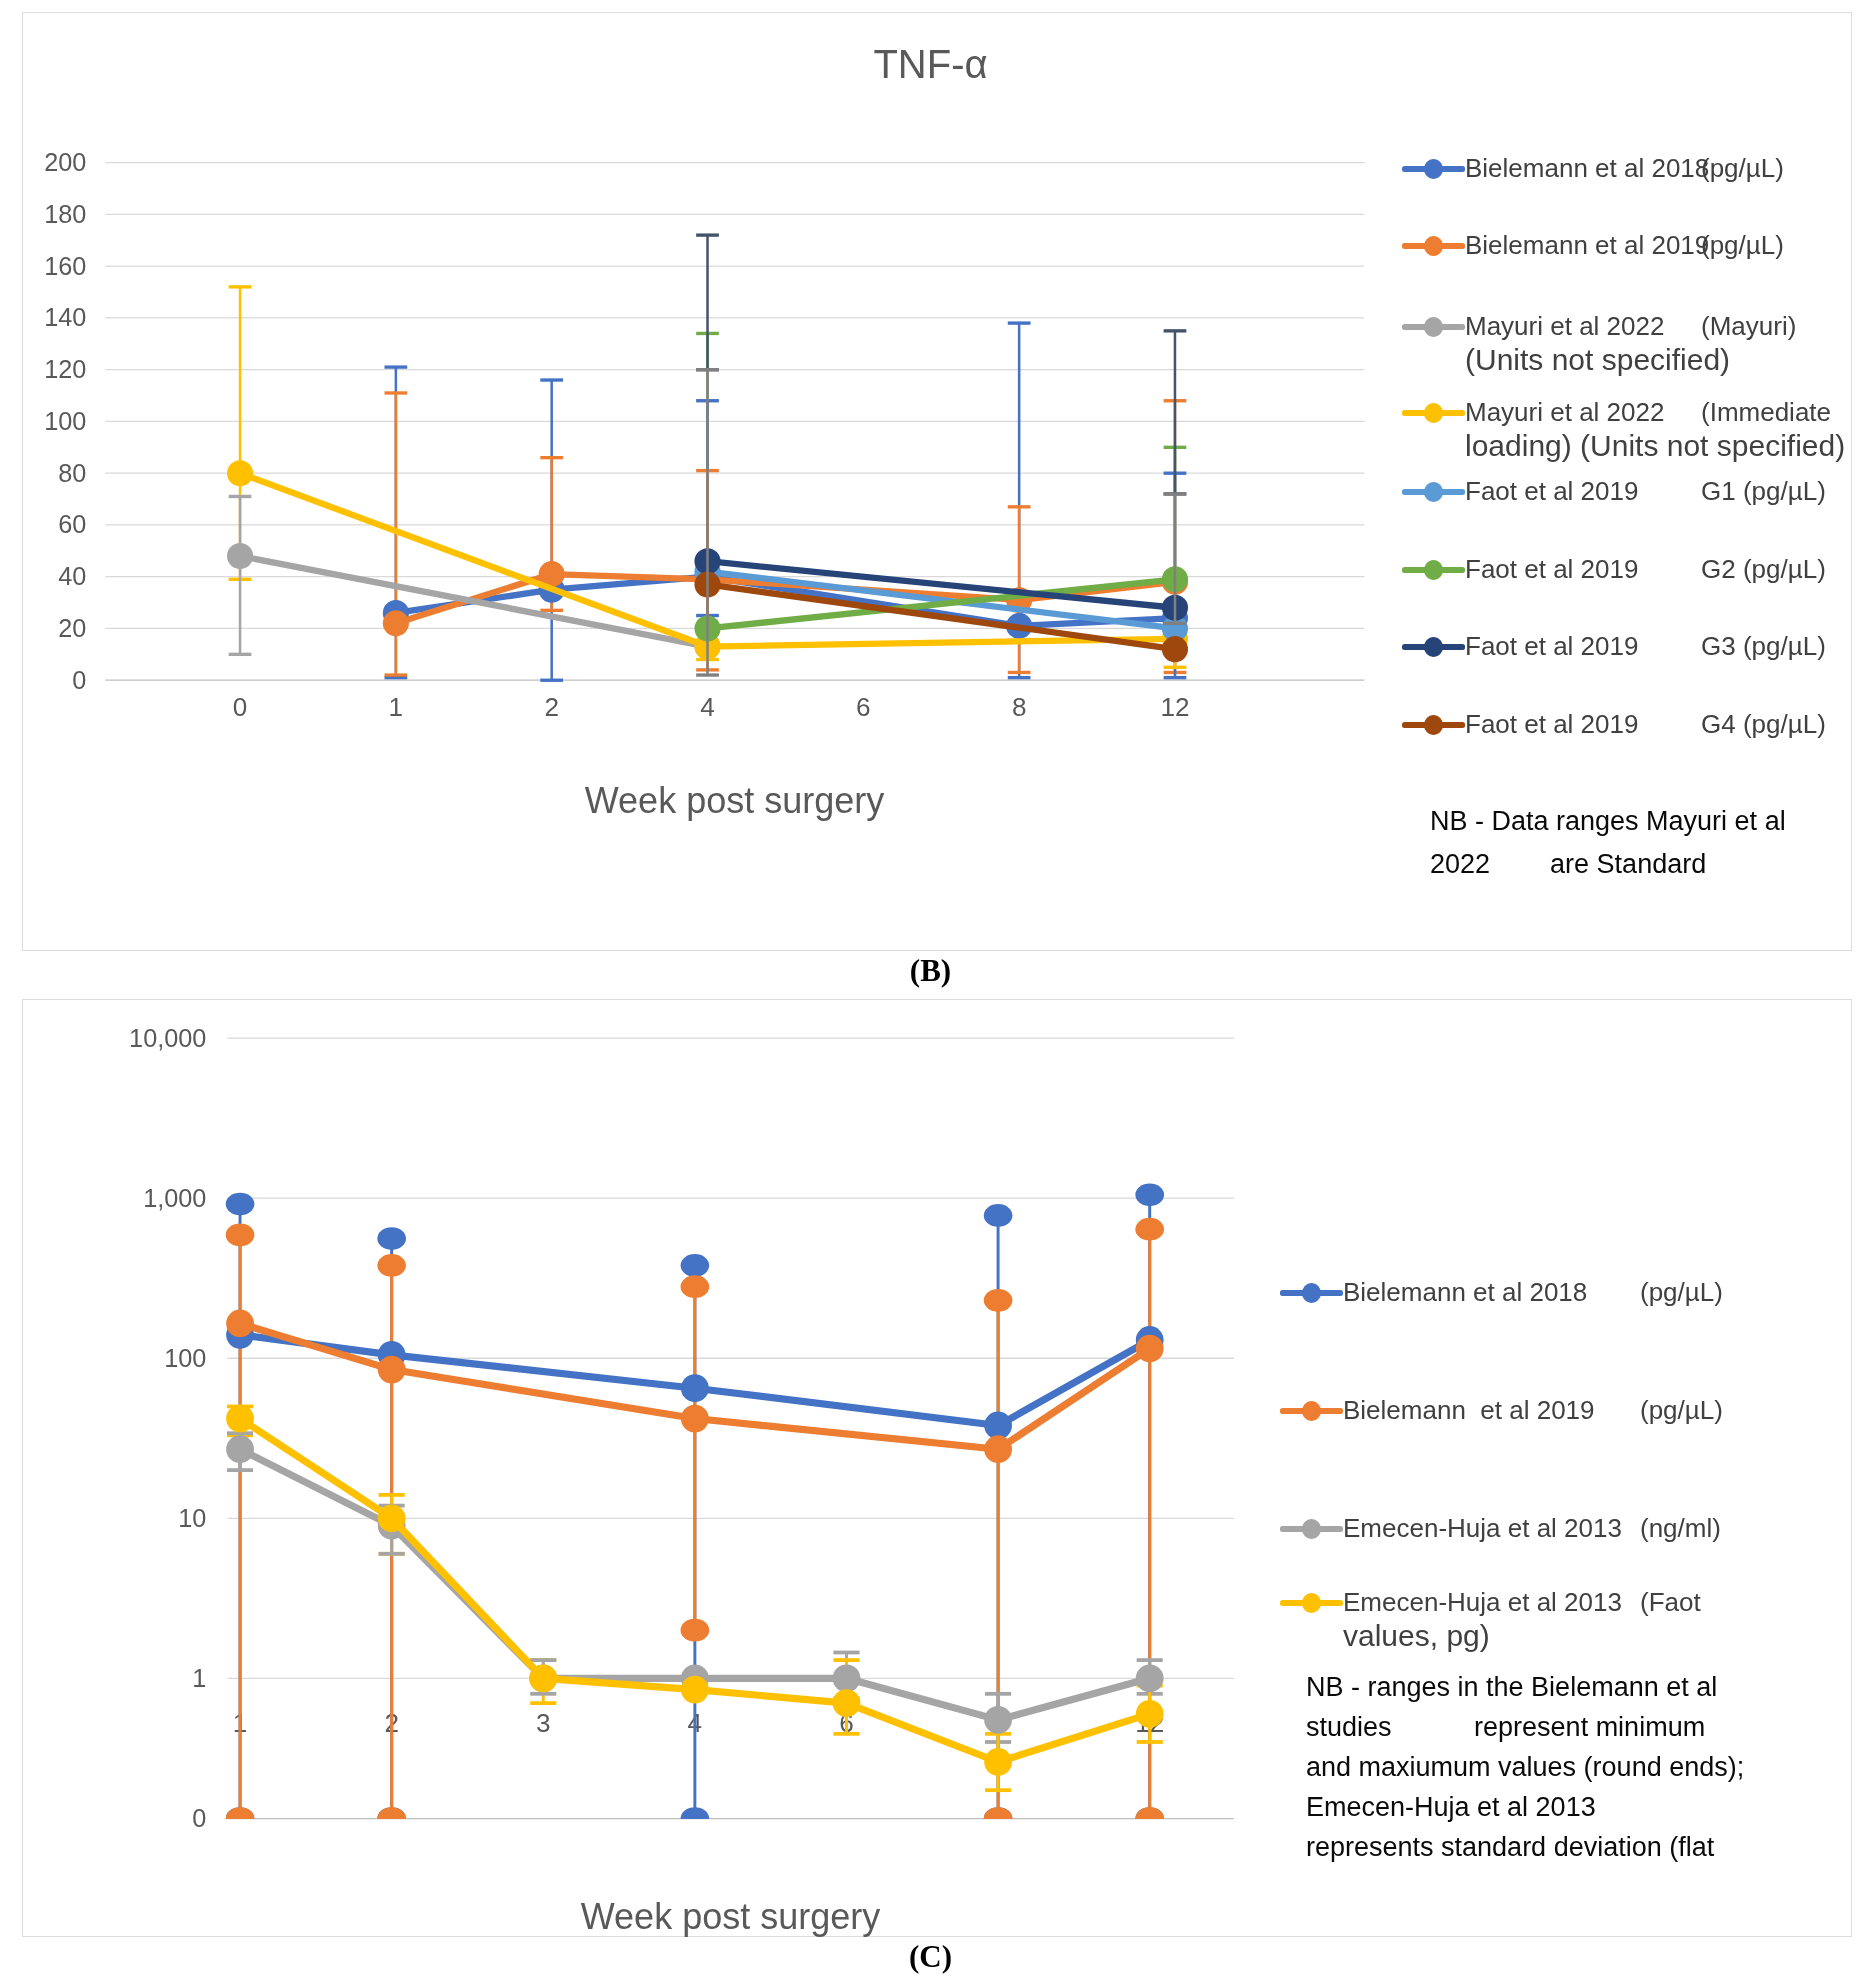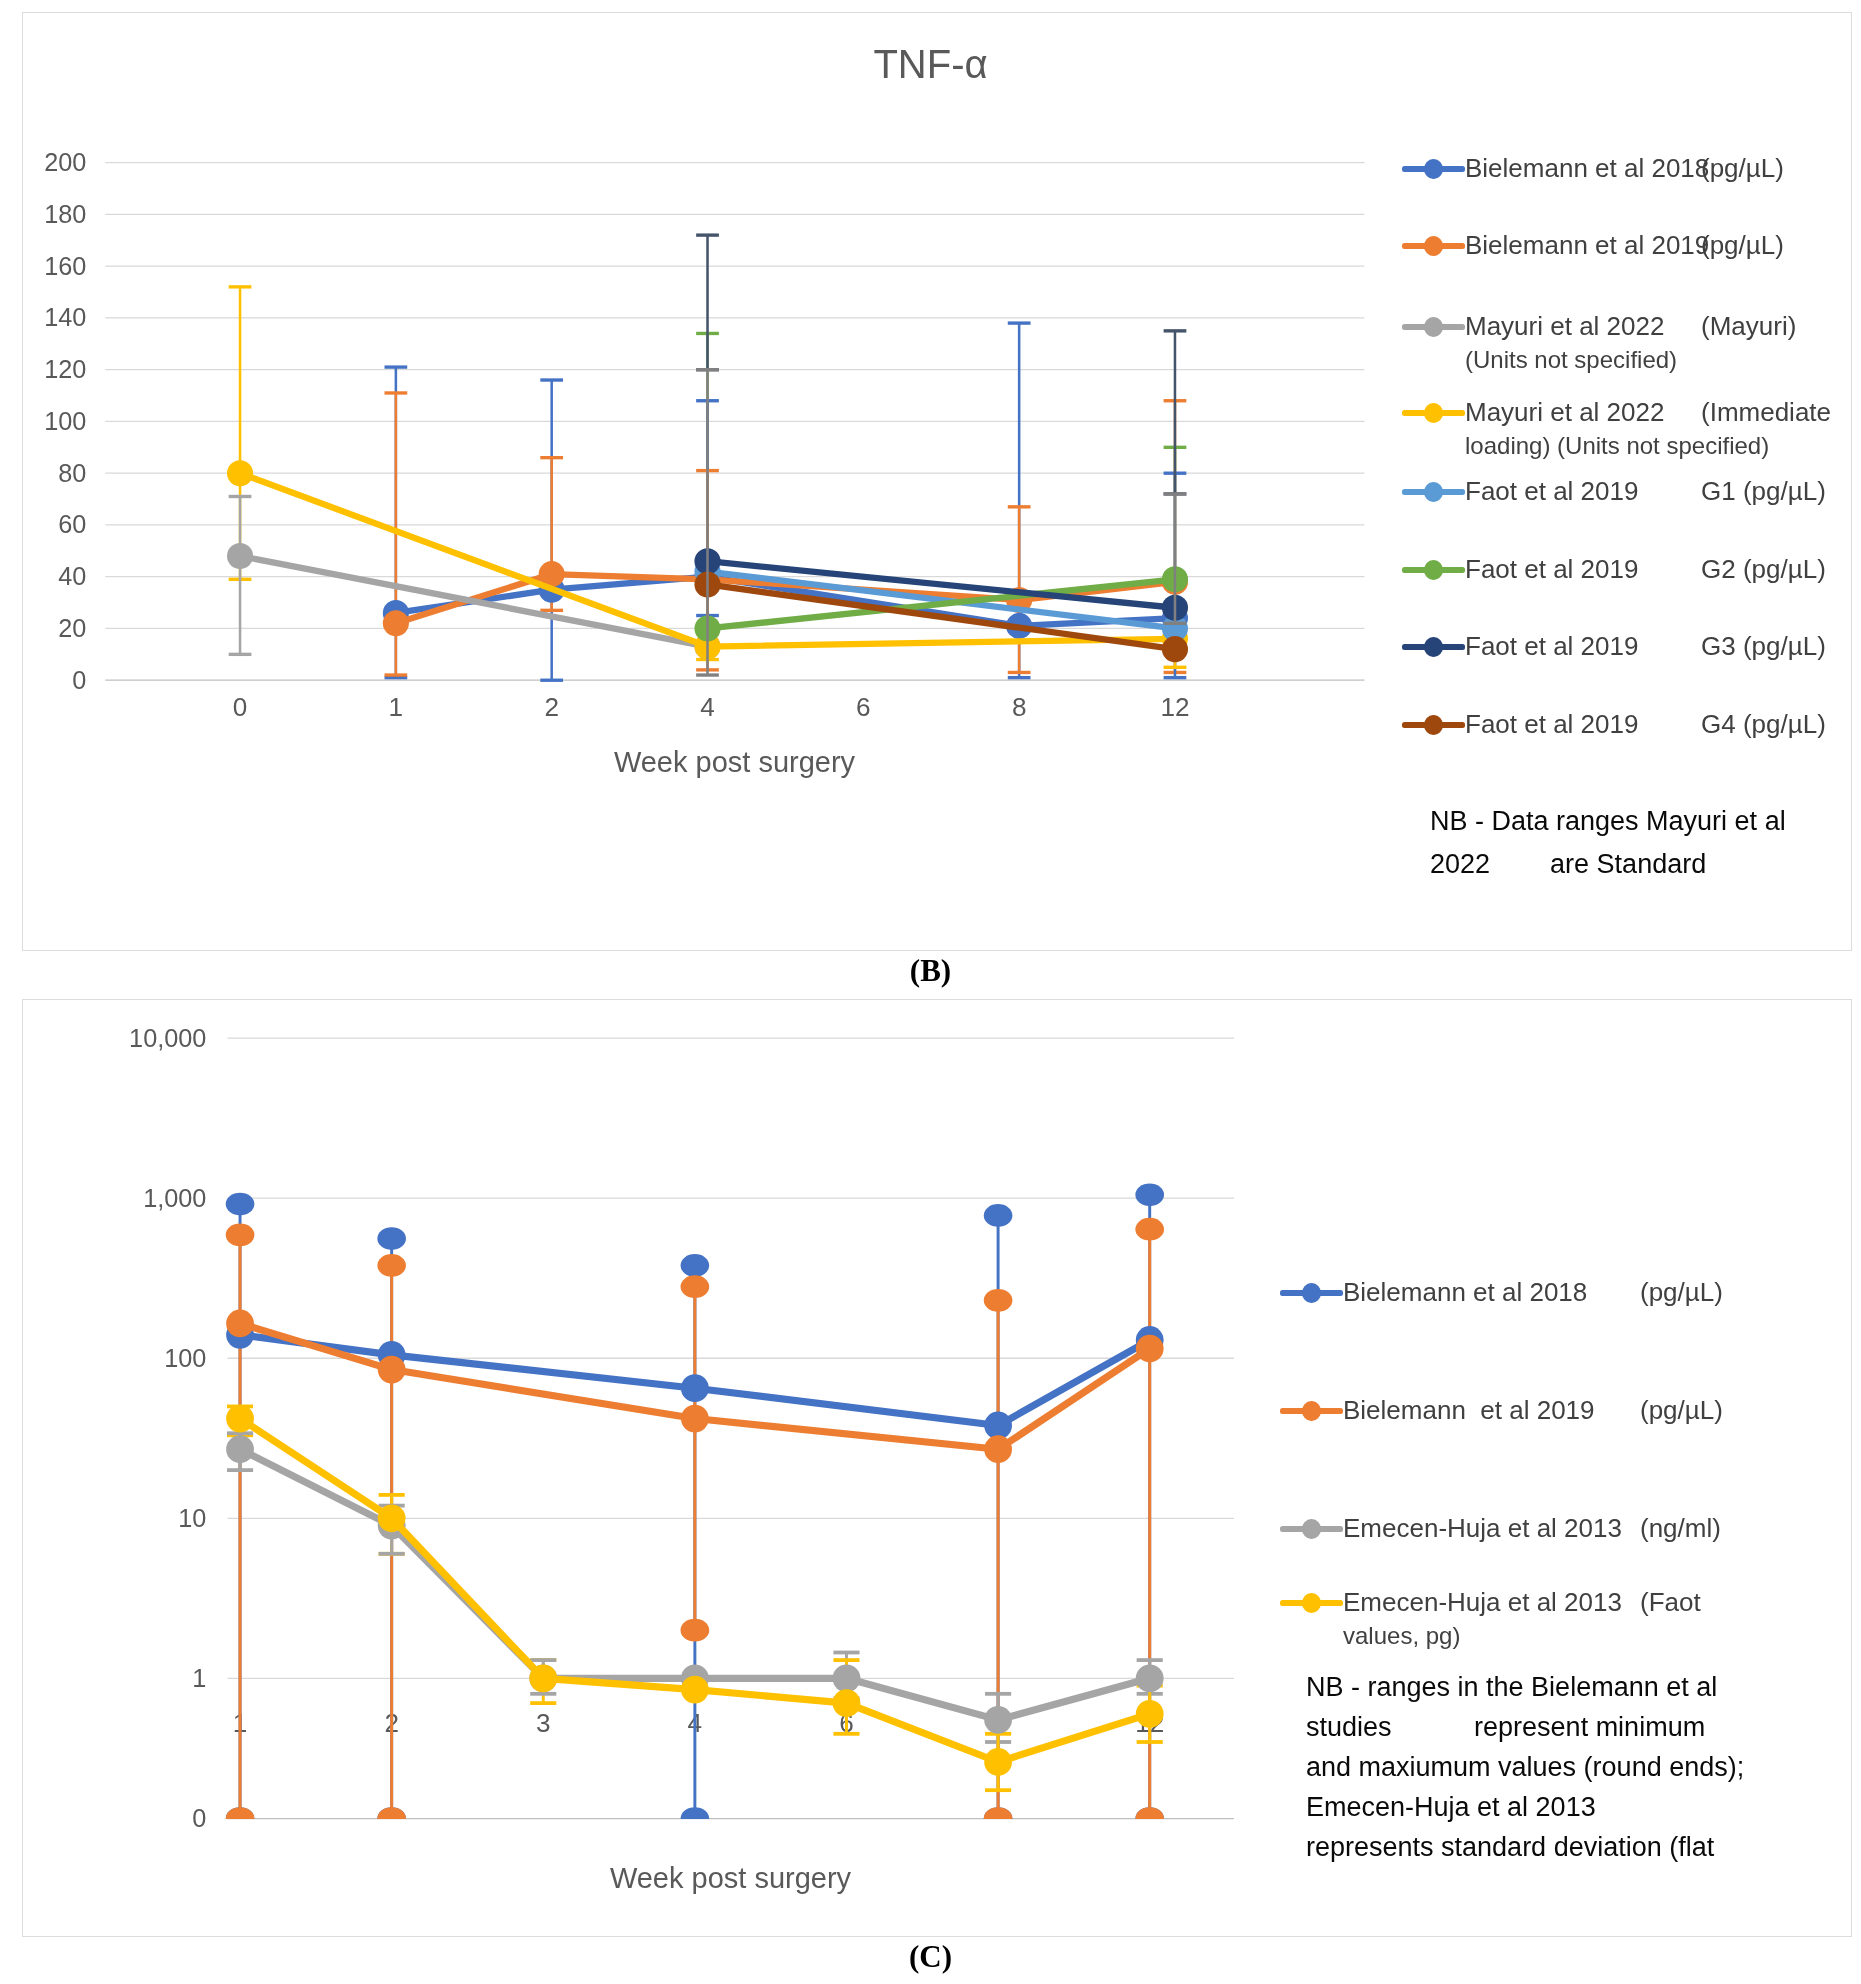--- a/index.html
+++ b/index.html
@@ -5,36 +5,36 @@
   html,body{margin:0;padding:0;background:#fff;}
   body{width:1861px;height:1985px;position:relative;font-family:"Liberation Sans",sans-serif;}
   #page{position:absolute;inset:0;}
   svg#plot{position:absolute;left:0;top:0;}
   .panel{position:absolute;border:1.3px solid #dcdcdc;background:transparent;}
   #panel-b{left:22px;top:11.8px;width:1828px;height:937px;}
   #panel-c{left:22px;top:999px;width:1828px;height:936px;}
   .chart-title{position:absolute;left:0;width:1861px;text-align:center;font-size:40px;color:#595959;}
   #title-b{top:42px;}
   #title-c{top:1018px;}
-  .axis-title{position:absolute;font-size:29px;color:#595959;text-align:center;}
+  .axis-title{position:absolute;font-size:36px;color:#595959;text-align:center;margin-top:34px;}
   #xtitle-b{left:103px;width:1263px;top:746px;}
   #xtitle-c{left:227px;width:1007px;top:1862px;}
   .caption{position:absolute;left:0;width:1861px;text-align:center;font-weight:bold;font-family:"Liberation Serif",serif;font-size:31px;color:#000;}
   #caption-b{top:953px;}
   #caption-c{top:1939px;}
   .legend{position:absolute;left:0;top:0;width:0;height:0;}
   .legend-item{position:absolute;display:flex;align-items:flex-start;}
   .legend-sample{position:relative;width:63px;height:33px;flex:none;}
   .legend-sample .bar{position:absolute;left:0;top:14px;width:63px;height:5.5px;border-radius:2.5px;}
   .legend-sample .dot{position:absolute;left:22px;top:6.7px;width:18.5px;height:20px;border-radius:50%;}
   .legend-text{display:flex;flex-direction:column;}
   .legend-row1{display:flex;}
   .legend-name{flex:none;font-size:26px;line-height:33px;color:#404040;white-space:pre;}
   .legend-unit{font-size:26px;line-height:33px;color:#404040;white-space:pre;}
-  .legend-extra{font-size:24px;line-height:33px;color:#404040;white-space:pre;}
+  .legend-extra{font-size:30px;line-height:33px;color:#404040;white-space:pre;}
   .note{position:absolute;font-size:27px;color:#0a0a0a;white-space:pre-wrap;}
   #note-b{left:1430px;top:800px;width:434px;line-height:43px;}
   #note-c{left:1306px;top:1667px;width:566px;line-height:40px;}
 </style>
 </head>
 <body>
 
 <div id="page">
   <div class="panel" id="panel-b"></div>
   <div class="panel" id="panel-c"></div>

